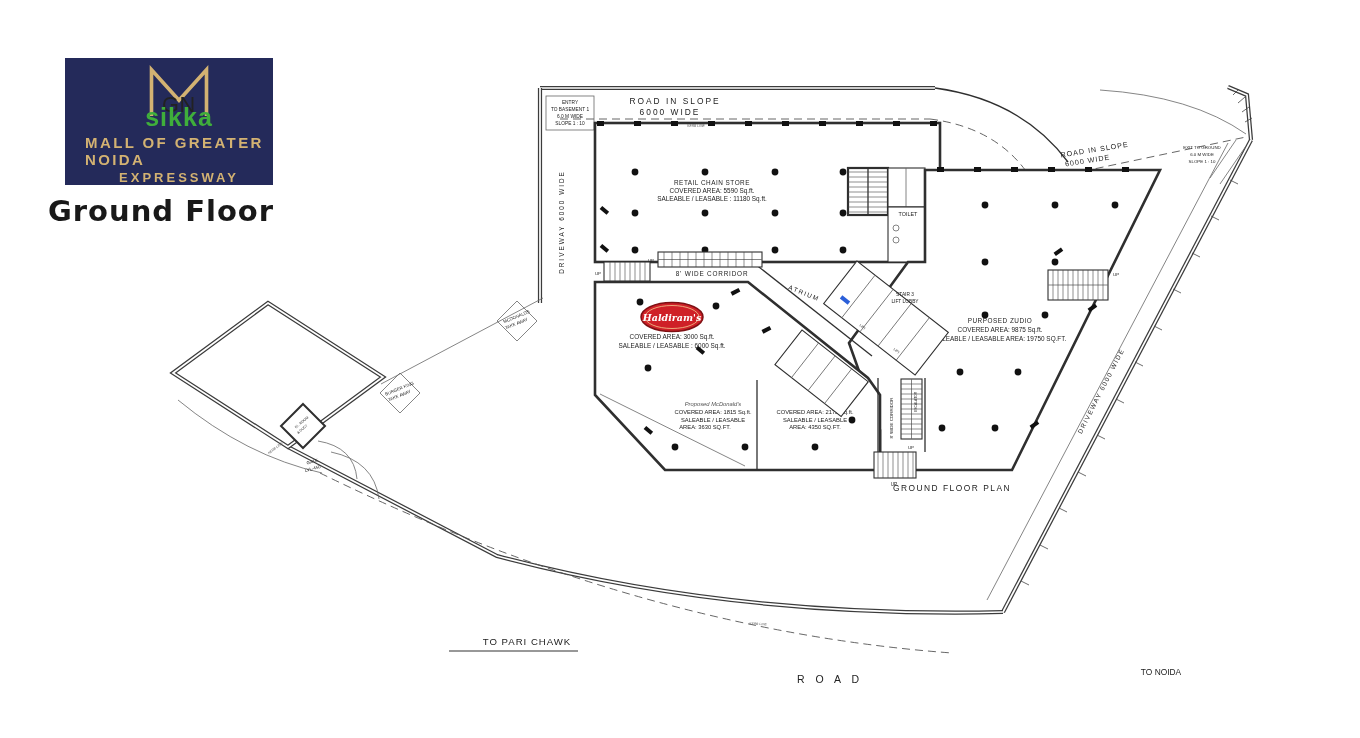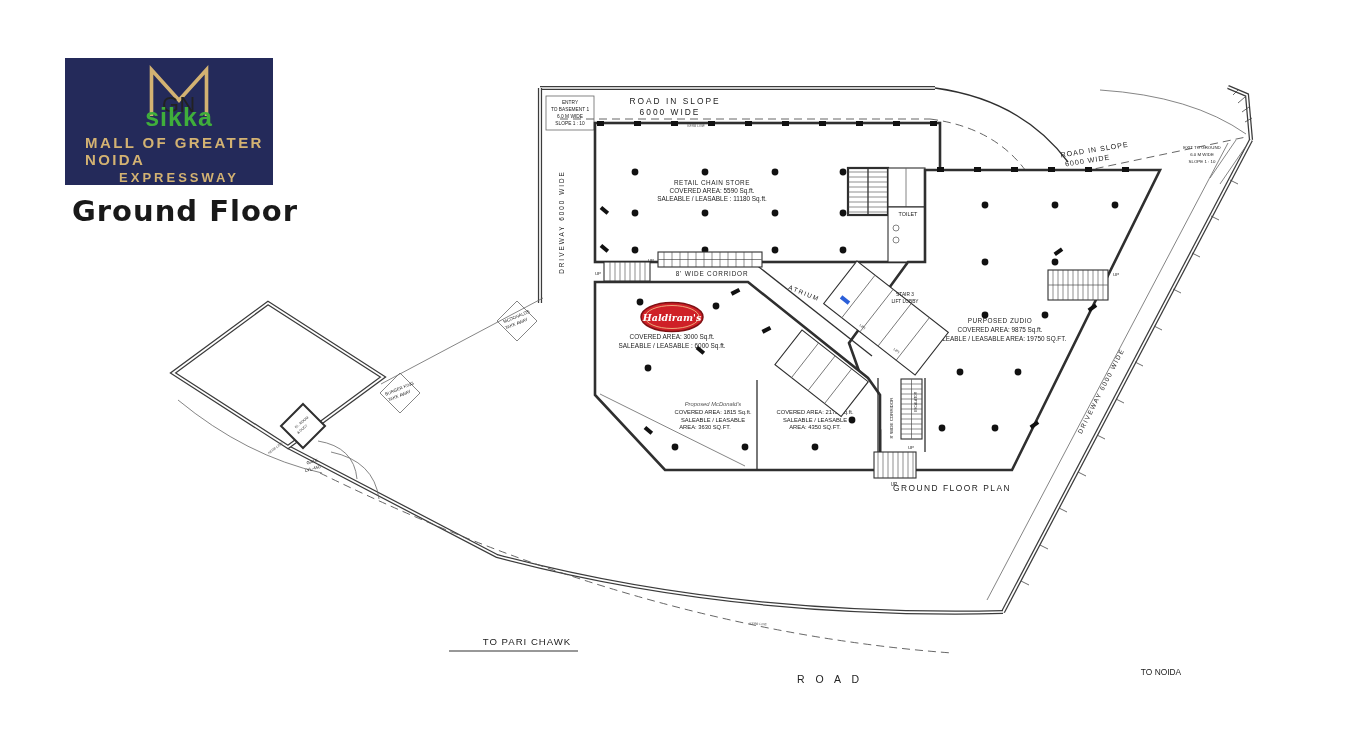--- a/index.html
+++ b/index.html
@@ -5,21 +5,21 @@
 <style>
   html,body{margin:0;padding:0;}
   body{width:1360px;height:738px;position:relative;background:#ffffff;overflow:hidden;
        font-family:"Liberation Sans",sans-serif;}
   .logo{position:absolute;left:65px;top:58px;width:188px;height:127px;background:#242a5a;
         display:flex;flex-direction:column;align-items:center;justify-content:flex-start;padding-left:20px;}
   .logo svg{margin-top:6px;}
   .brand{color:#3fae3b;font-weight:bold;font-size:25px;letter-spacing:1px;line-height:1;margin-top:-14px;}
   .mallline{color:#d3b272;font-weight:bold;font-size:15px;letter-spacing:2.4px;margin-top:4px;}
   .expline{color:#d3b272;font-weight:bold;font-size:13px;letter-spacing:3px;margin-top:2px;}
-  .pagetitle{position:absolute;left:72px;top:194px;font-size:29px;font-weight:bold;color:#191919;
+  .pagetitle{position:absolute;left:48px;top:194px;font-size:29px;font-weight:bold;color:#191919;
              letter-spacing:1px;font-family:"DejaVu Sans",sans-serif;}
   svg.plan{position:absolute;left:0;top:0;}
   .w2{stroke:#2f2f2f;stroke-width:1.3;fill:none}
   .thin{stroke:#666;stroke-width:0.8;fill:none}
   .dblA{stroke:#3c3c3c;stroke-width:4.2;fill:none}
   .dblB{stroke:#ffffff;stroke-width:1.7;fill:none}
   .dash{stroke:#555;stroke-width:0.9;fill:none;stroke-dasharray:8 5}
   .tread{stroke:#444;stroke-width:0.6;fill:none}
   .room{fill:#ffffff;stroke:#2f2f2f;stroke-width:2.2}
   .roomthin{fill:#ffffff;stroke:#2f2f2f;stroke-width:1.1}

